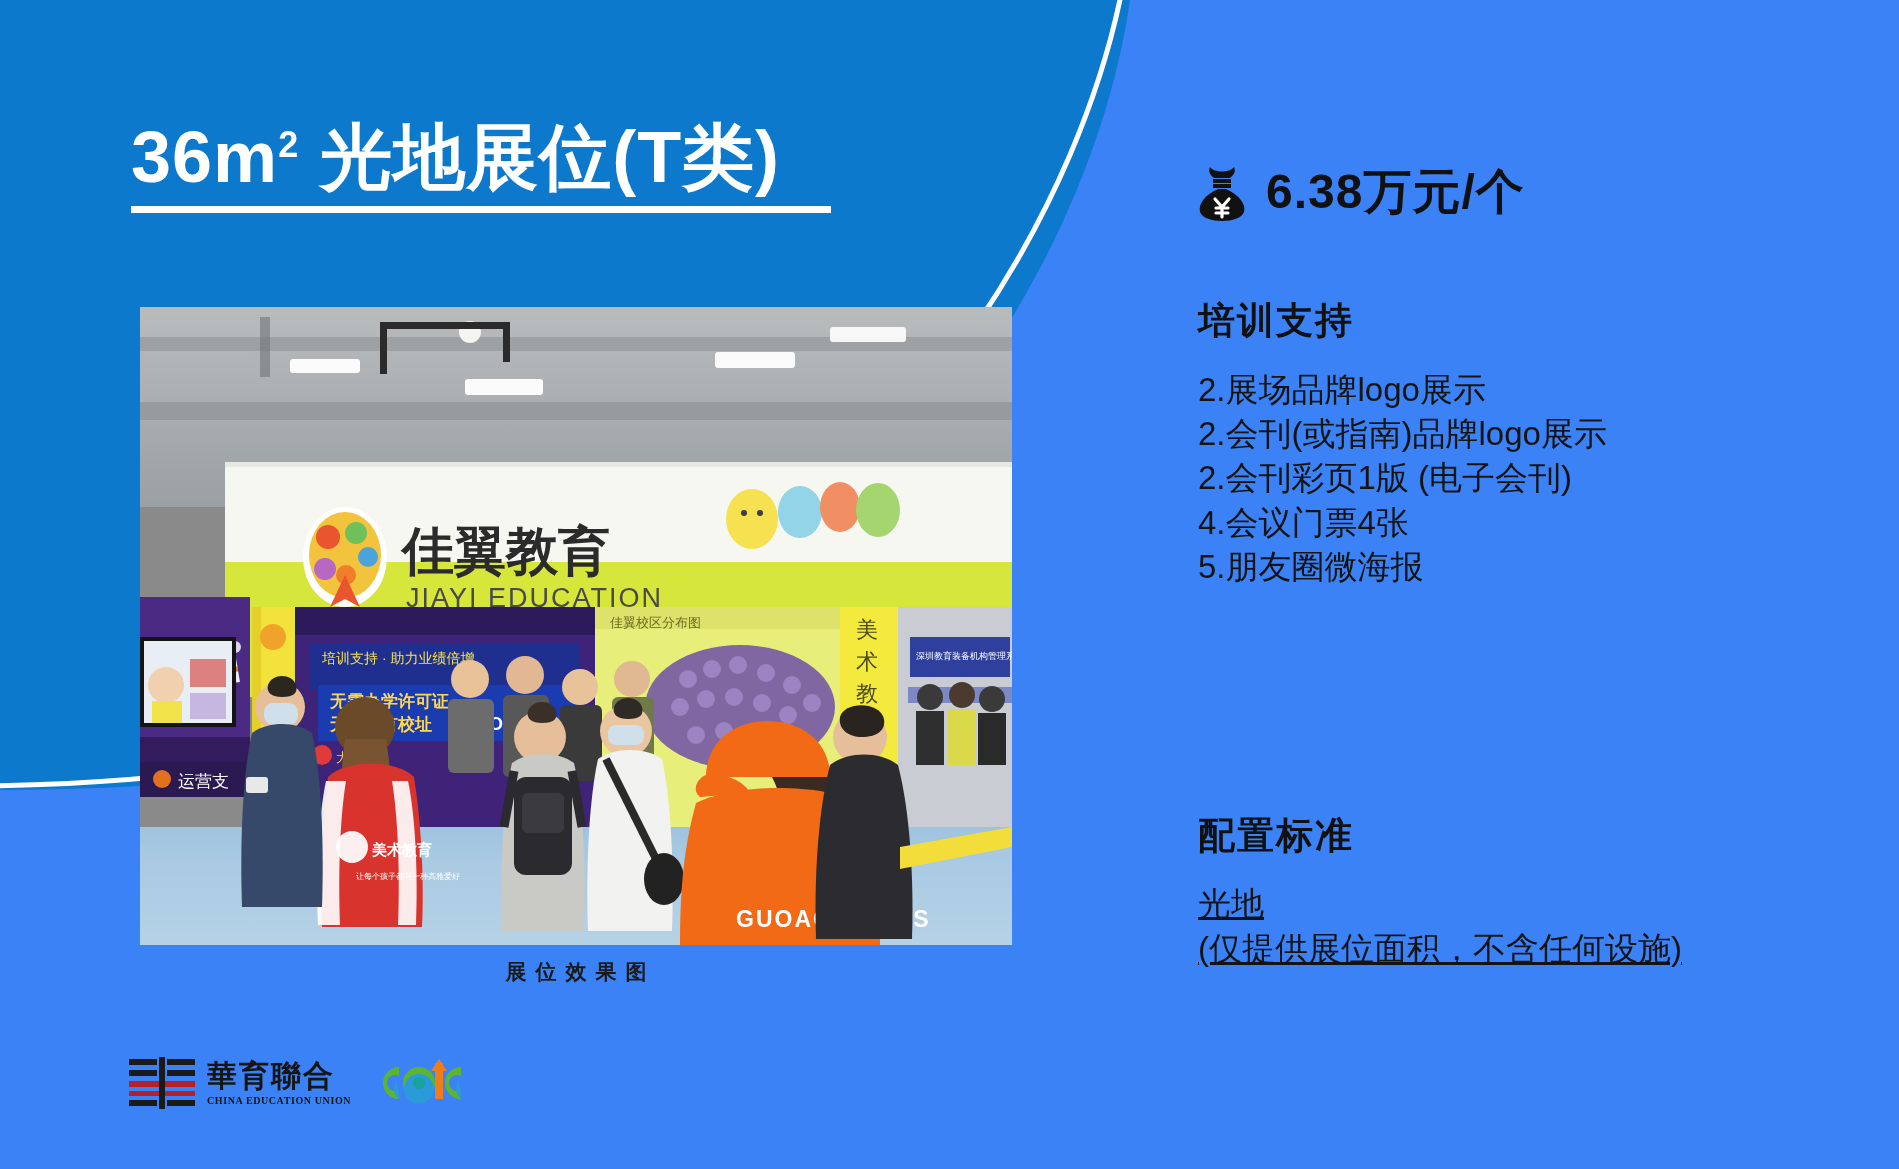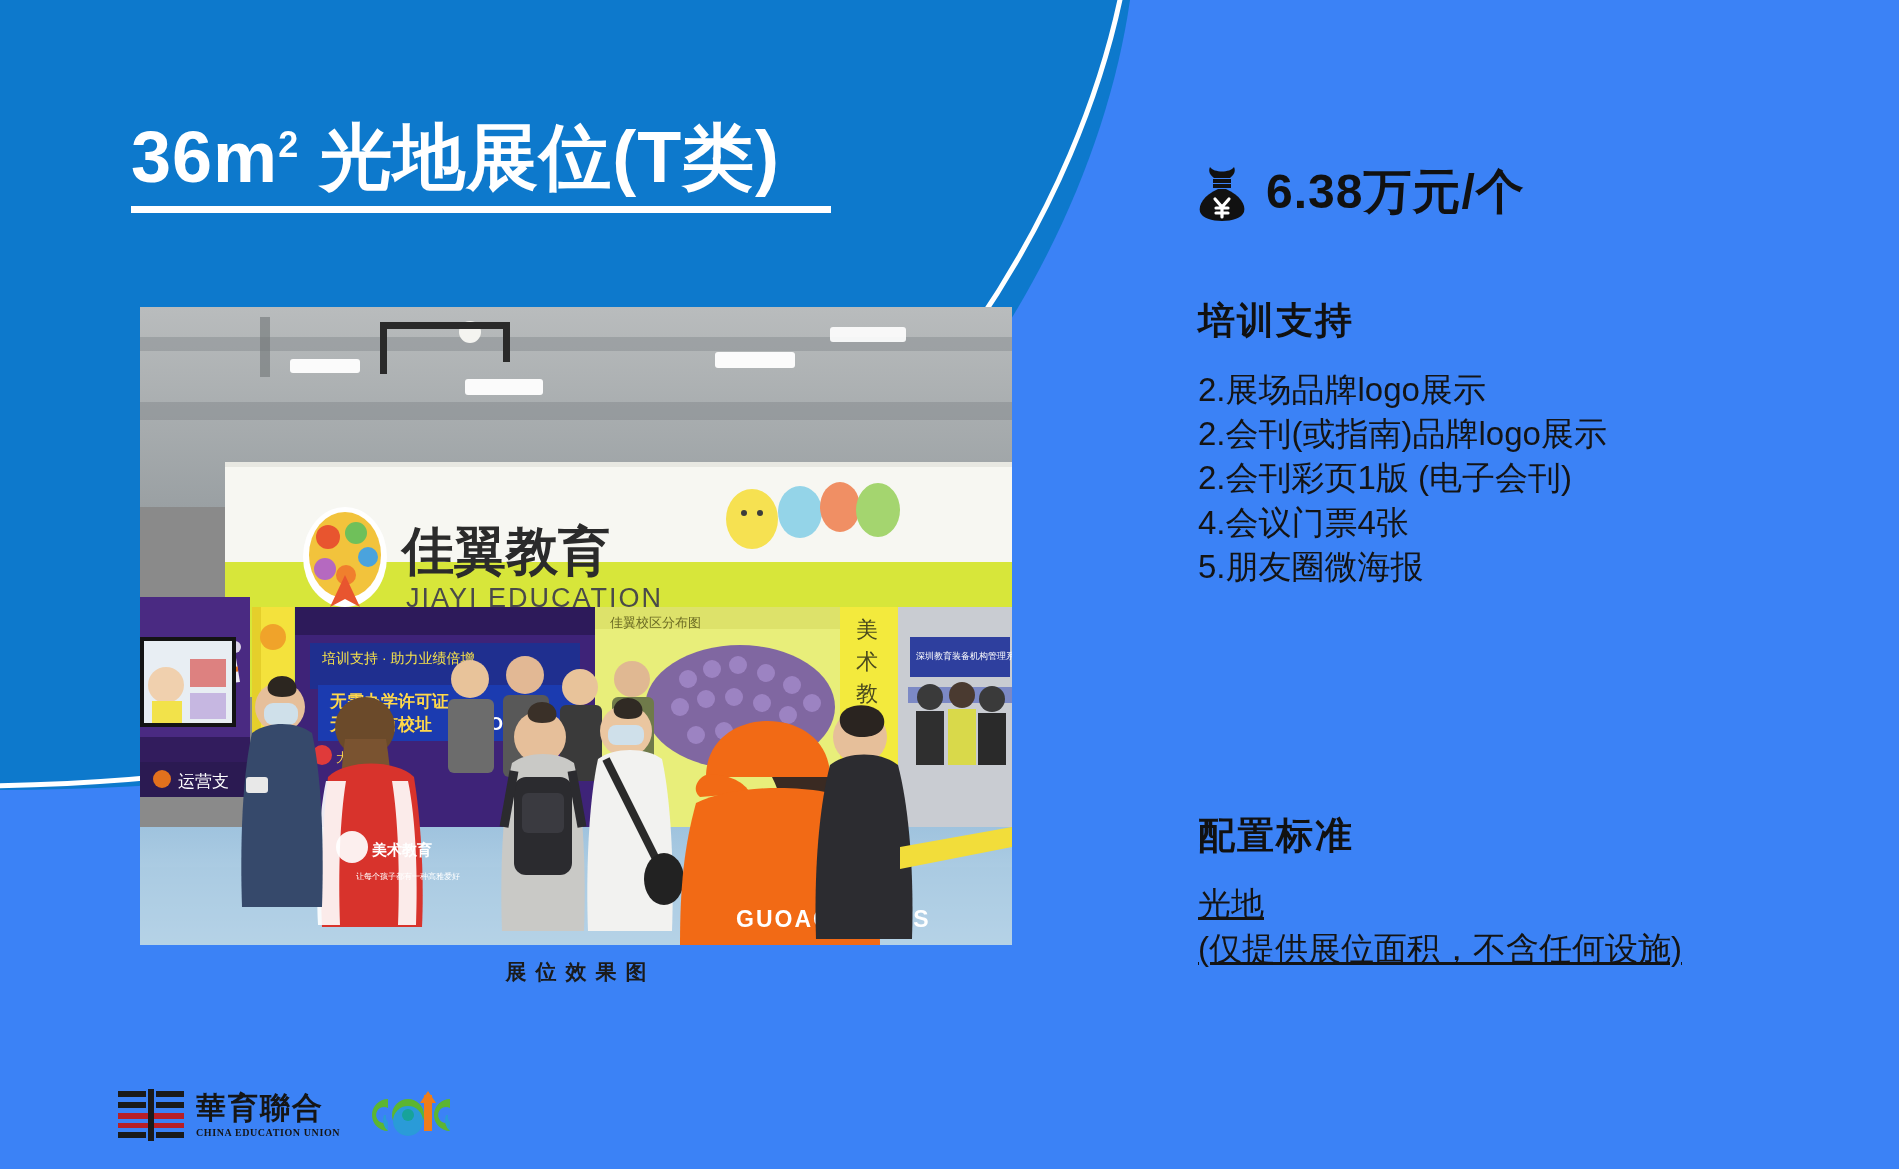--- a/index.html
+++ b/index.html
@@ -153,26 +153,25 @@
     font-size: 33px;
     color: #141414;
     line-height: 1.35;
     text-decoration: underline;
   }
   .cfg-body div { white-space: nowrap; }
 
   
   .footer-logos {
     position: absolute;
-    left: 118px;
+    left: 129px;
     top: 1057px;
     display: flex;
     align-items: center;
     gap: 22px;
-    margin-top: 32px;
   }
   .logo-cn { display: flex; align-items: center; gap: 12px; }
   .logo-mark { width: 66px; height: 52px; flex: 0 0 auto; }
   .logo-words { display: flex; flex-direction: column; }
   .logo-cn-name {
     font-size: 30px;
     font-weight: 700;
     color: #151515;
     letter-spacing: 2px;
     line-height: 1.06;

